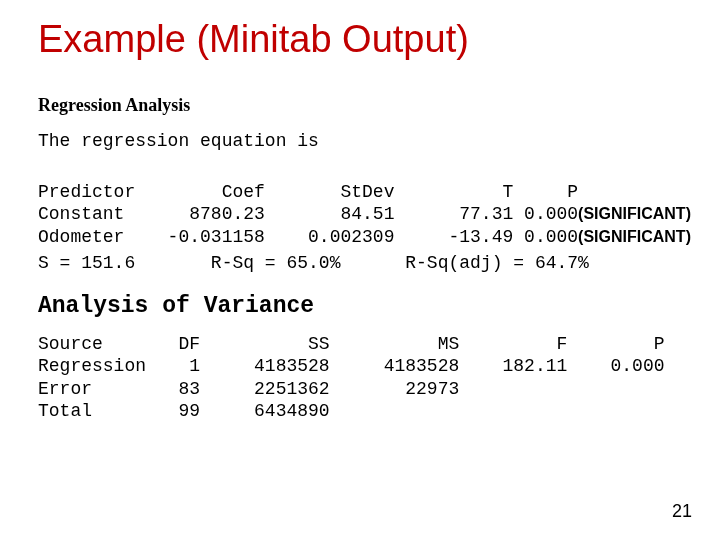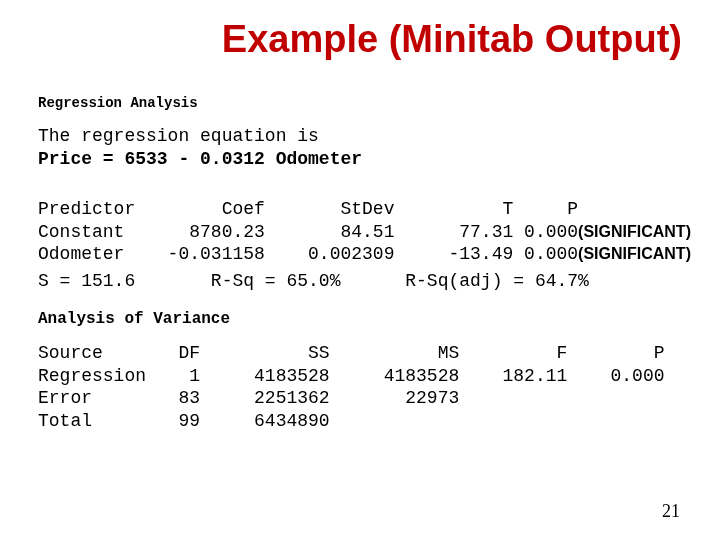--- a/index.html
+++ b/index.html
@@ -1,35 +1,35 @@
 <!DOCTYPE html>
 <html><head>
 <meta charset="utf-8">
 <style>
   html,body{margin:0;padding:0;width:720px;height:540px;background:#fff;color:#000;font-family:Arial,Helvetica,sans-serif}
   .slide{position:relative;width:720px;height:540px;box-sizing:border-box;padding:18px 38px 0 38px}
-  .title{color:#c00000;font-size:38px;text-align:right;margin:0 0 34px 0;font-weight:700}
-  .section{font-family:Liberation Mono, monospace;font-weight:bold;font-size:14px;margin:12px 0 14px 0}
+  .title{color:#c00000;font-size:38px;text-align:left;margin:0 0 34px 0;font-weight:400}
+  .section{font-family:Liberation Serif, serif;font-weight:bold;font-size:18px;margin:12px 0 14px 0}
   .mono{font-family:"Courier New",Courier,monospace;font-size:18px;line-height:1.25;white-space:pre}
   .bold{font-weight:bold}
   .sig{font-weight:bold;font-size:16px;font-family:Arial,Helvetica,sans-serif}
-  .anova-h{font-family:"Courier New",Courier,monospace;font-weight:bold;font-size:16px;margin:18px 0 14px 0}
-  .pgnum{position:absolute;right:40px;bottom:18px;font-size:18px;font-family:Liberation Serif, serif}
+  .anova-h{font-family:"Courier New",Courier,monospace;font-weight:bold;font-size:23px;margin:18px 0 14px 0}
+  .pgnum{position:absolute;right:28px;bottom:18px;font-size:18px;font-family:Liberation Sans, sans-serif}
   .row{display:block}
 </style>
 </head>
 <body>
 
 <div class="slide">
 
   <h1 class="title">Example (Minitab Output)</h1>
 
   <div class="section">Regression Analysis</div>
 
-  <div class="mono"><span class="row">The regression equation is</span><span class="row bold">Price = 6533 - 0.0312 Odometer</span></div>
+  <div class="mono"><span class="row">The regression equation is</span></div>
 
   <div class="mono" style="margin-top:28px"><span class="row">Predictor        Coef       StDev          T     P</span><span class="row"><span>Constant      8780.23       84.51      77.31 0.000</span><span class="sig">(SIGNIFICANT)</span></span><span class="row"><span>Odometer    -0.031158    0.002309     -13.49 0.000</span><span class="sig">(SIGNIFICANT)</span></span></div>
 
   <div class="mono" style="margin-top:4px">S = 151.6       R-Sq = 65.0%      R-Sq(adj) = 64.7%</div>
 
   <div class="anova-h">Analysis of Variance</div>
 
   <div class="mono"><span class="row">Source       DF          SS          MS         F        P</span><span class="row">Regression    1     4183528     4183528    182.11    0.000</span><span class="row">Error        83     2251362       22973</span><span class="row">Total        99     6434890</span></div>
 
   <div class="pgnum">21</div>

